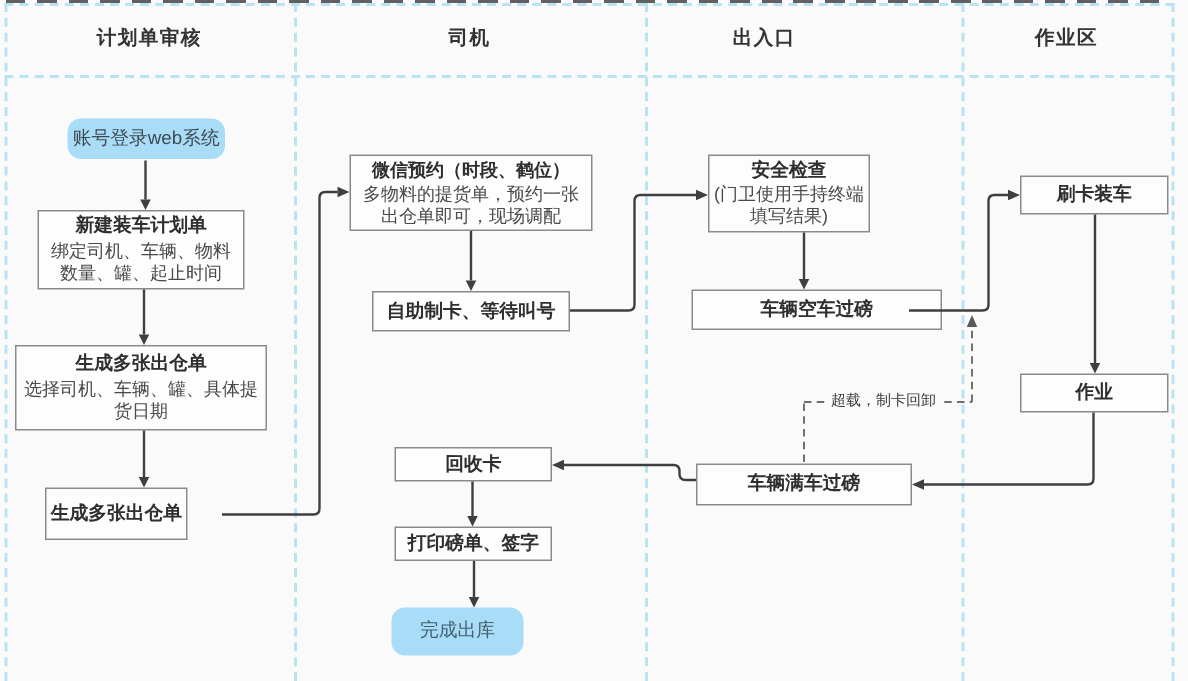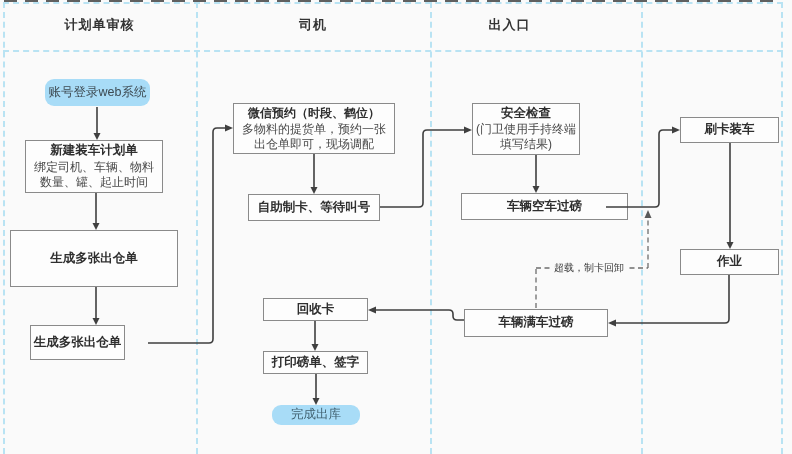--- a/index.html
+++ b/index.html
@@ -51,49 +51,51 @@
   <div class="hl" style="top:50px"></div>
   <div class="vl" style="left:3px"></div>
   <div class="vl" style="left:196px"></div>
   <div class="vl" style="left:430px"></div>
   <div class="vl" style="left:641px"></div>
   <div class="vl" style="left:781px"></div>
 
   <div class="lane-label" style="left:3px;width:193px">计划单审核</div>
   <div class="lane-label" style="left:196px;width:234px">司机</div>
   <div class="lane-label" style="left:404px;width:211px">出入口</div>
+  <div class="lane-label" style="left:641px;width:140px">作业区</div>
 
   <div class="node terminal start" style="left:45px;top:79px;width:105px;height:27px">
     <div class="t">账号登录web系统</div>
   </div>
   <div class="node" style="left:25px;top:140px;width:138px;height:53px">
     <div class="t">新建装车计划单</div>
     <div class="d">绑定司机、车辆、物料数量、罐、起止时间</div>
   </div>
   <div class="node" style="left:10px;top:230px;width:168px;height:57px">
     <div class="t">生成多张出仓单</div>
+    <div class="d">选择司机、车辆、罐、具体提货日期</div>
   </div>
   <div class="node" style="left:30px;top:325px;width:95px;height:35px">
     <div class="t">生成多张出仓单</div>
   </div>
 
   <div class="node" style="left:233px;top:103px;width:162px;height:51px">
     <div class="t" style="font-size:12px">微信预约（时段、鹤位）</div>
     <div class="d">多物料的提货单，预约一张出仓单即可，现场调配</div>
   </div>
   <div class="node" style="left:248px;top:194px;width:132px;height:27px">
     <div class="t">自助制卡、等待叫号</div>
   </div>
   <div class="node" style="left:263px;top:298px;width:105px;height:23px">
     <div class="t">回收卡</div>
   </div>
   <div class="node" style="left:263px;top:351px;width:105px;height:23px">
     <div class="t">打印磅单、签字</div>
   </div>
-  <div class="node terminal" style="left:272px;top:405px;width:88px;height:20px">
+  <div class="node terminal" style="left:261px;top:405px;width:88px;height:32px">
     <div class="t">完成出库</div>
   </div>
 
   <div class="node" style="left:472px;top:103px;width:108px;height:52px">
     <div class="t">安全检查</div>
     <div class="d">(门卫使用手持终端填写结果)</div>
   </div>
   <div class="node" style="left:461px;top:193px;width:167px;height:27px">
     <div class="t">车辆空车过磅</div>
   </div>

